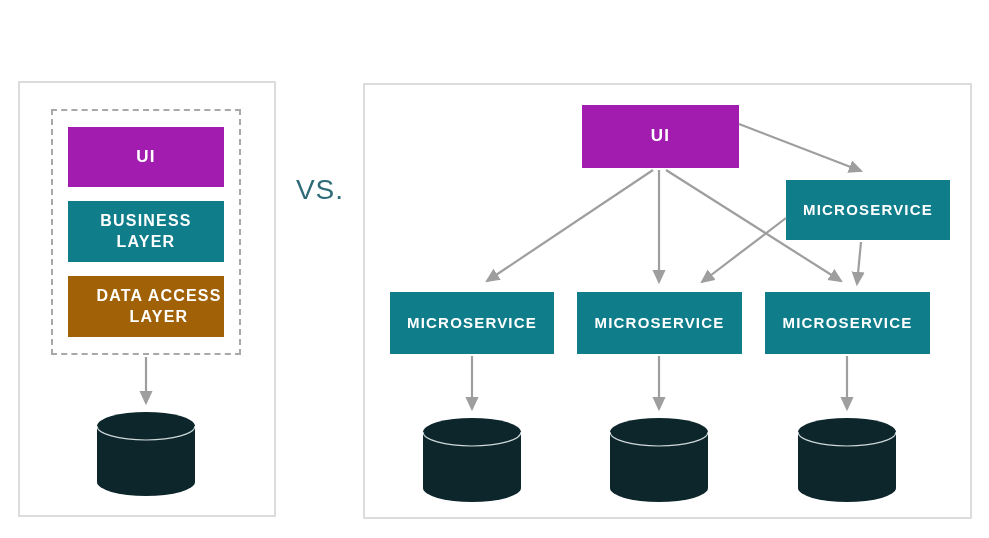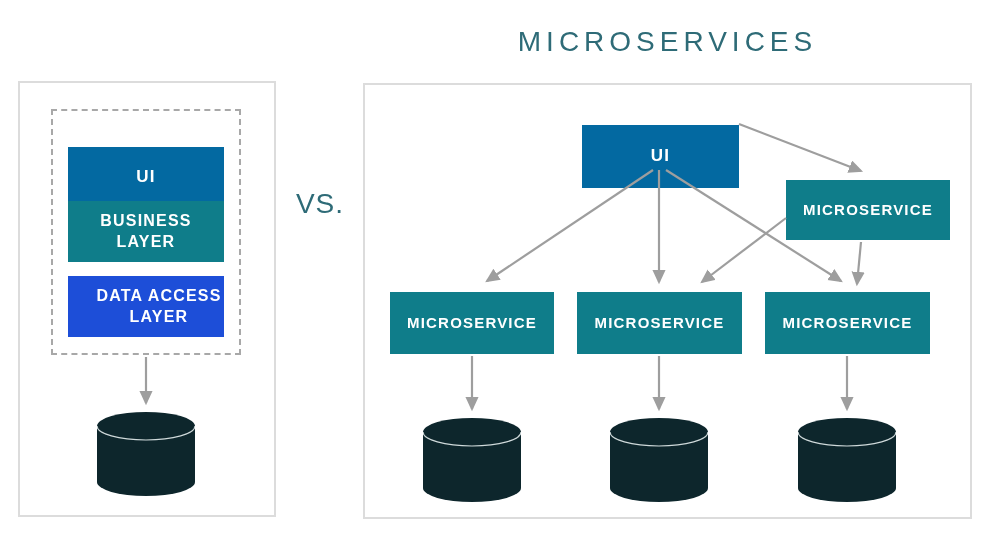--- a/index.html
+++ b/index.html
@@ -8,43 +8,43 @@
     font-family:"Liberation Sans",sans-serif;overflow:hidden;
   }
   .title{
     position:absolute;top:24px;height:36px;line-height:36px;
     text-align:center;font-size:28px;font-weight:300;
     letter-spacing:5px;color:#2e6b77;white-space:nowrap;
   }
   #title-left{left:18px;width:258px;}
   #title-right{left:363px;width:609px;}
   #versus{
-    position:absolute;left:284px;top:186px;width:72px;height:36px;
+    position:absolute;left:284px;top:172px;width:72px;height:36px;
     line-height:36px;text-align:center;font-size:28px;font-weight:300;
     letter-spacing:1px;color:#2e6b77;
   }
   .panel{
     position:absolute;background:#ffffff;border:2px solid #dcdcdc;
     box-sizing:border-box;
   }
   #panel-monolithic{left:18px;top:81px;width:258px;height:436px;}
   #panel-microservices{left:363px;top:83px;width:609px;height:436px;}
   #dashed-box{
     position:absolute;left:51px;top:109px;width:190px;height:246px;
     border:2px dashed #a8a8a8;box-sizing:border-box;
   }
   .block{
     position:absolute;display:flex;align-items:center;justify-content:center;
     color:#ffffff;font-weight:bold;text-align:center;
     letter-spacing:1.2px;box-sizing:border-box;white-space:pre-line;
     line-height:1.3;
   }
-  .dark-teal{background:#0369a1;margin-top:20px;}
+  .dark-teal{background:#a21caf;}
   .teal{background:#0f7d8a;}
-  .gray-teal{background:#1d4ed8;padding-left:26px;}
+  .gray-teal{background:#a16207;padding-left:26px;}
   
   #mono-ui{left:68px;top:127px;width:156px;height:60px;font-size:17px;}
   #mono-bl{left:68px;top:201px;width:156px;height:61px;font-size:16px;}
   #mono-dal{left:68px;top:276px;width:156px;height:61px;font-size:16px;}
   
   #ms-ui{left:582px;top:105px;width:157px;height:63px;font-size:17px;}
   #ms-top{left:786px;top:180px;width:164px;height:60px;font-size:15px;}
   #ms-1{left:390px;top:292px;width:164px;height:62px;font-size:15px;}
   #ms-2{left:577px;top:292px;width:165px;height:62px;font-size:15px;}
   #ms-3{left:765px;top:292px;width:165px;height:62px;font-size:15px;}
@@ -53,21 +53,20 @@
   #db-1{left:423px;top:418px;}
   #db-2{left:610px;top:418px;}
   #db-3{left:798px;top:418px;}
   #arrow-layer{position:absolute;left:0;top:0;width:989px;height:538px;}
 </style>
 </head>
 <body>
 
 <div id="stage">
 
-  <div id="title-right" class="title">MICROSERVICES</div>
   <div id="versus">VS.</div>
 
   <div id="panel-monolithic" class="panel"></div>
   <div id="panel-microservices" class="panel"></div>
 
   <div id="dashed-box"></div>
 
   <div id="mono-ui" class="block dark-teal">UI</div>
   <div id="mono-bl" class="block teal">BUSINESS
 LAYER</div>

